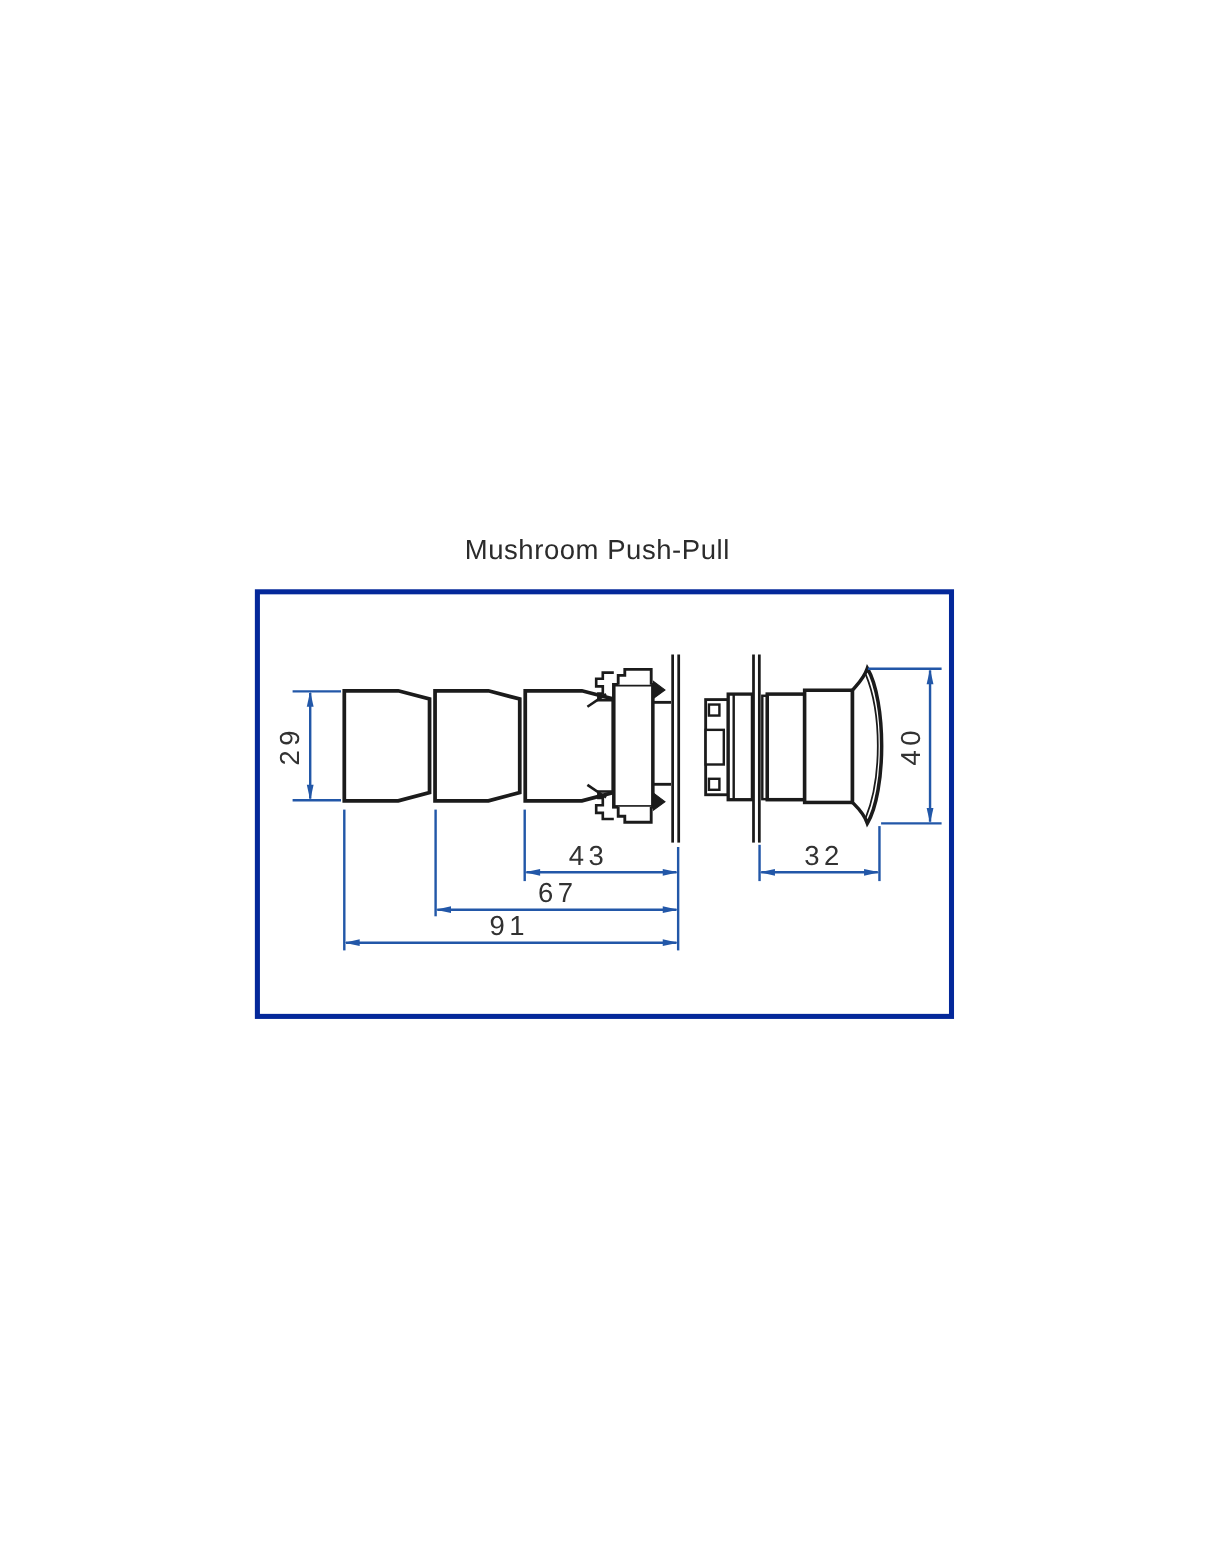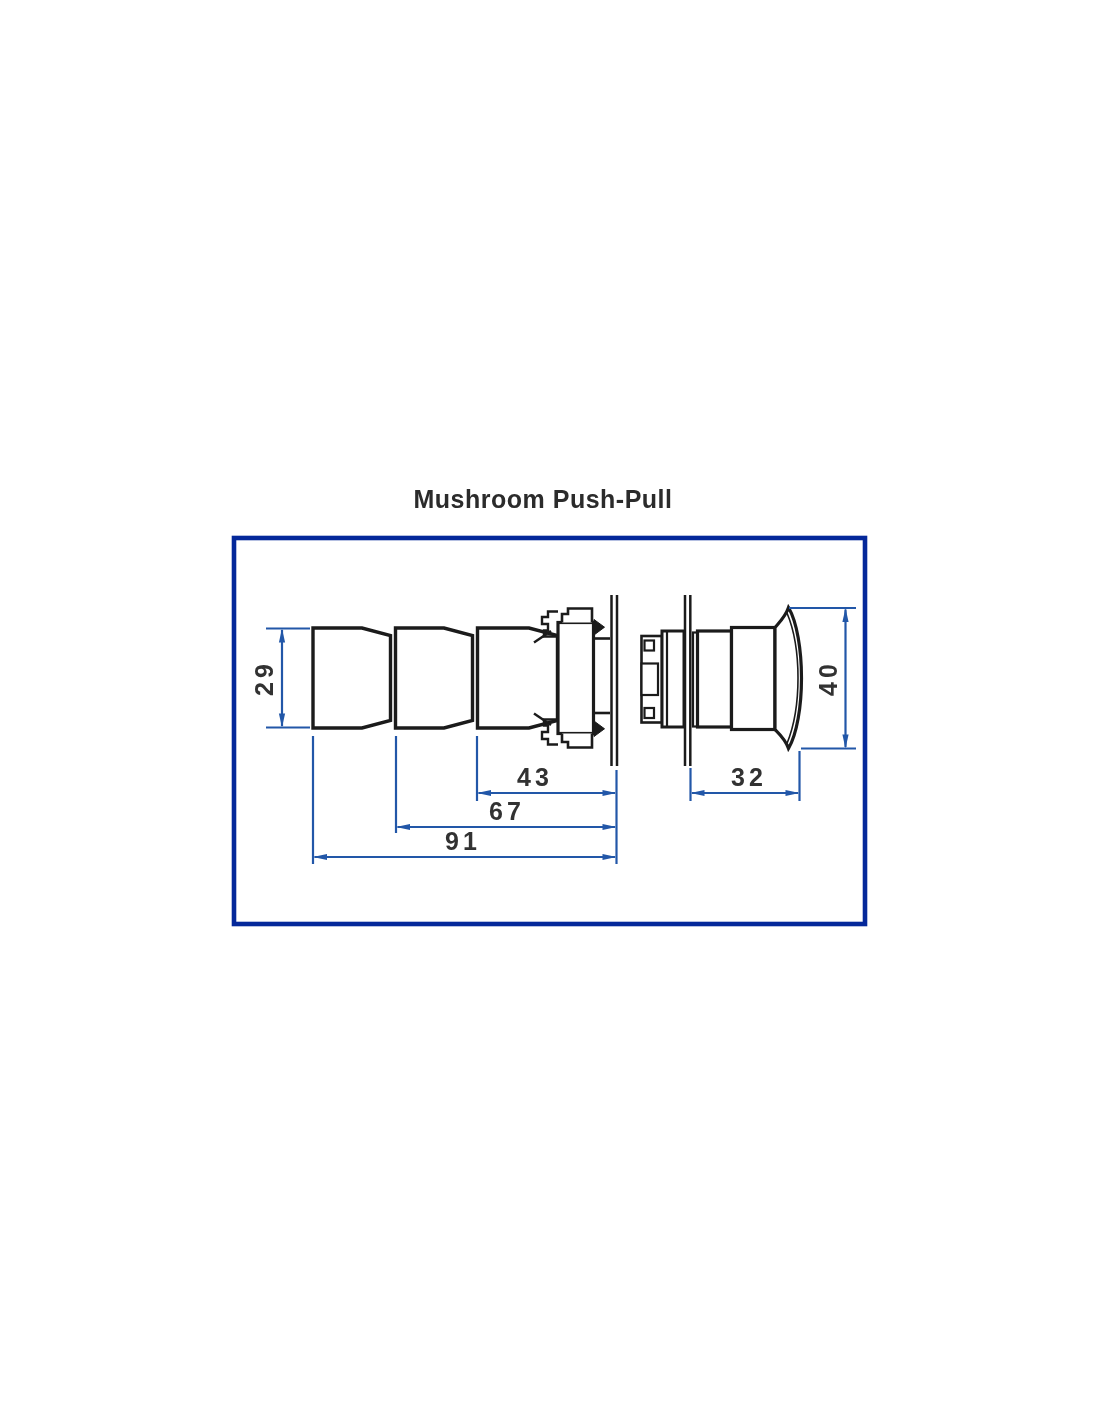--- a/index.html
+++ b/index.html
@@ -9,21 +9,20 @@
     width: 1100px;
     height: 1422px;
     font-family: "Liberation Sans", sans-serif;
   }
   .stage {
     position: relative;
     width: 1100px;
     height: 1422px;
     background: #ffffff;
     overflow: hidden;
-    font-weight: bold;
   }
   svg { display: block; }
   .title-text {
     font-family: "Liberation Sans", sans-serif;
     font-size: 25px;
     fill: #2b2b2b;
     letter-spacing: 0.5px;
   }
   .dim-text {
     font-family: "Liberation Sans", sans-serif;

